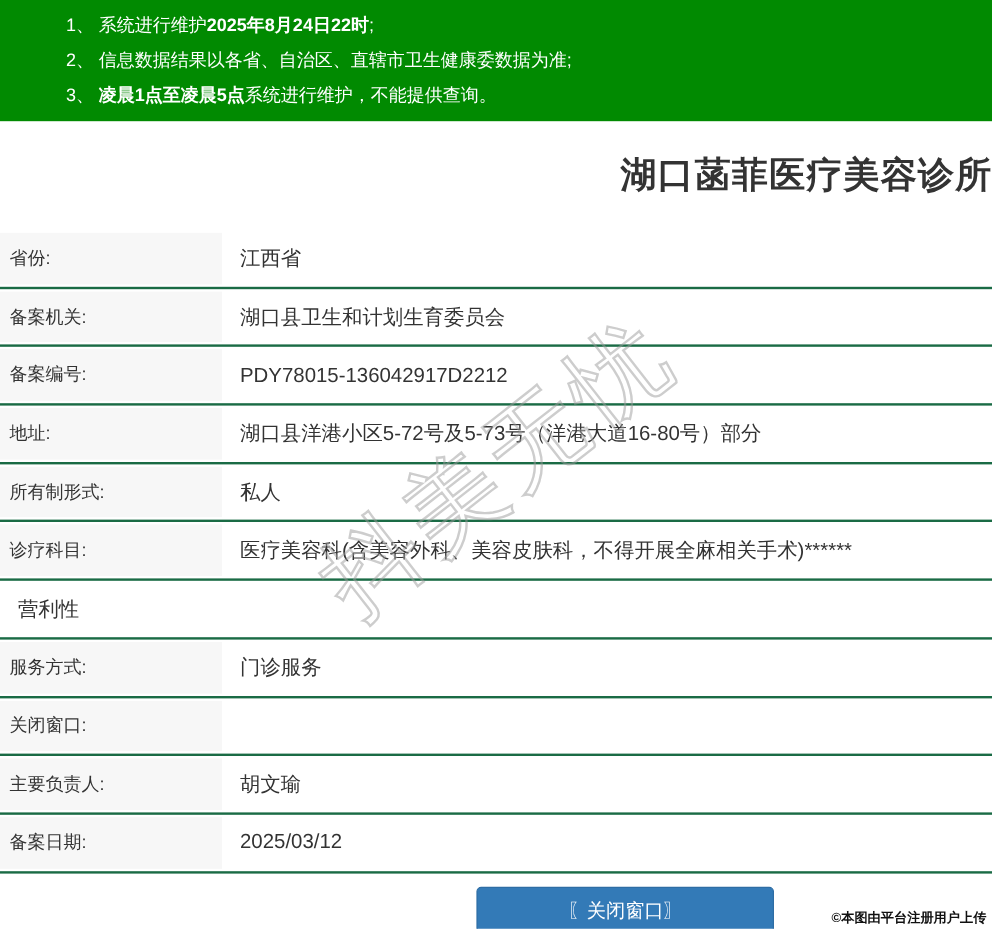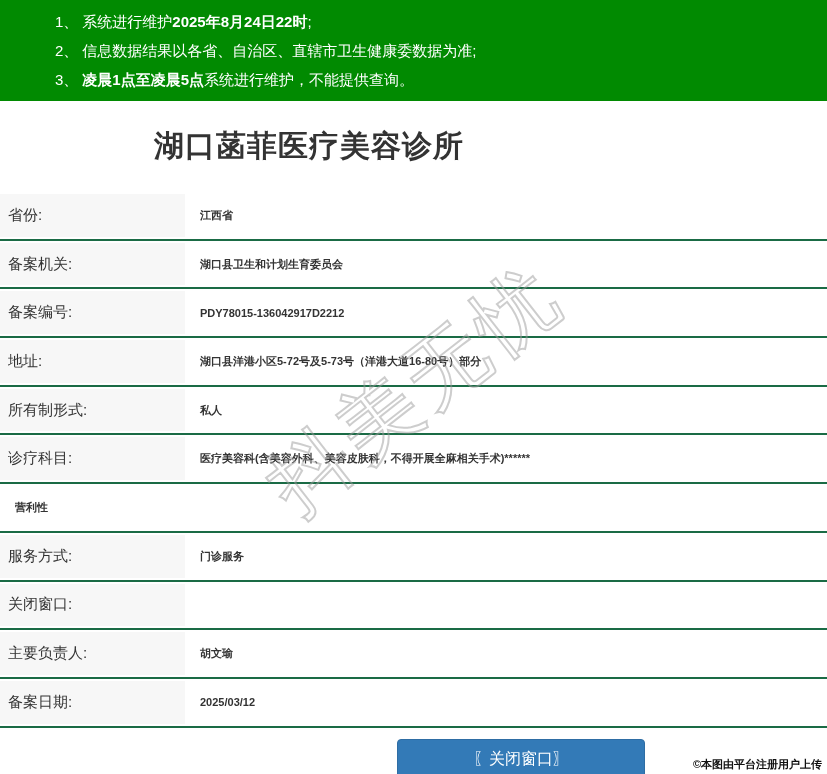--- a/index.html
+++ b/index.html
@@ -18,21 +18,21 @@
     padding:7px 10px 0 55px;
     font-size:15px;
     line-height:29px;
   }
   .notice-line{white-space:nowrap;}
   .notice-line .num{margin-right:4px;}
   .notice-line .b{font-weight:bold;}
   
   .title-wrap{
     height:91px;
-    display:flex;align-items:center;justify-content:flex-start;
+    display:flex;align-items:center;justify-content:flex-end;
     padding-left:110px;
     margin-left:44px;
   }
   .page-title{
     margin:0;
     font-size:30px;
     font-weight:600;
     color:#333;
     letter-spacing:1px;
   }
@@ -51,21 +51,21 @@
     margin:2px 0;
     background:#f7f7f7;
     display:flex;align-items:center;
     padding-left:8px;
     font-size:15px;color:#333;
   }
   .row .value{
     flex:1;
     display:flex;align-items:center;
     padding-left:15px;
-    font-size:11px;color:#333;font-weight:bold;
+    font-size:17px;color:#333;
   }
   
   .close-btn{
     position:absolute;
     left:397px;top:739px;
     width:248px;height:40px;
     background:#337ab7;
     border:1px solid #2e6da4;
     border-radius:4px;
     color:#ffffff;

